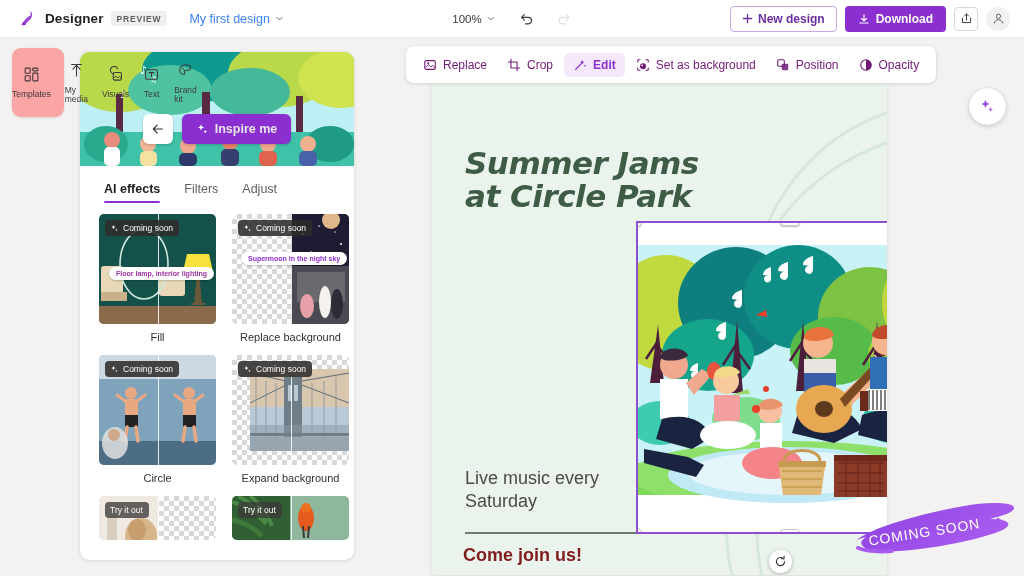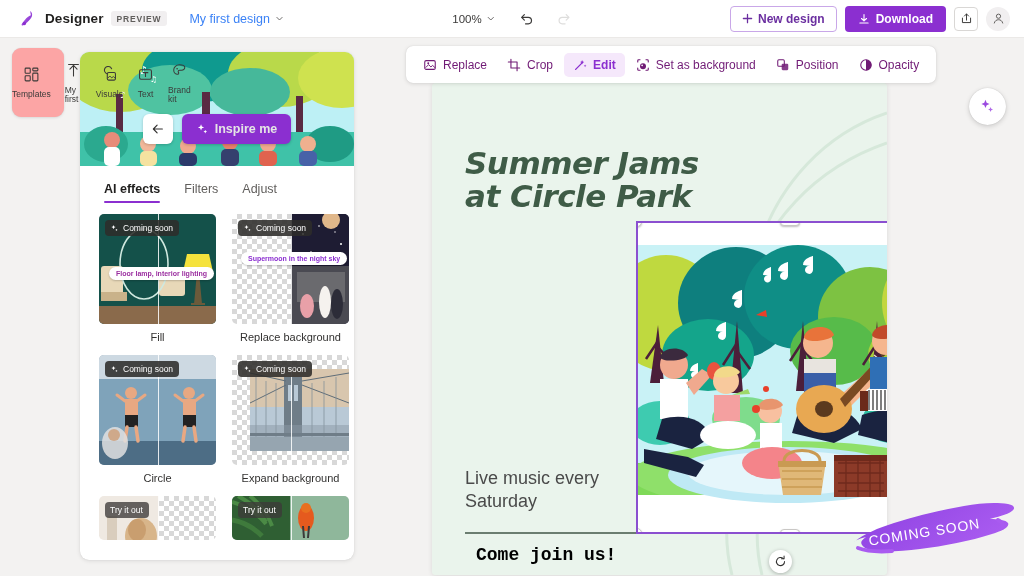--- a/index.html
+++ b/index.html
@@ -152,21 +152,21 @@
     position: absolute; left: 33px; top: 64px; width: 260px;
     font-family: "DejaVu Sans", sans-serif;
     font-size: 31px; font-weight: bold; font-style: italic;
     line-height: 1.08; color: #3f5c47; letter-spacing: -.5px;
   }
   .subline {
     position: absolute; left: 33px; top: 384px; width: 200px;
     font-size: 18px; line-height: 1.3; color: #4a4a4a;
   }
   .rule { position: absolute; left: 33px; top: 449px; width: 215px; height: 1.5px; background: #6b7d70; }
-  .cta { position: absolute; left: 44px; top: 462px; font-size: 18px; font-weight: bold; color: #000000; font-family: Liberation Mono, monospace; }
+  .cta { position: absolute; left: 31px; top: 462px; font-size: 18px; font-weight: bold; color: #7f1d1d; }
 
   
   .sel-img {
     position: absolute; left: 204px; top: 138px; width: 307px; height: 313px;
     border: 2px solid #8b4fd0; overflow: hidden; background: #fff;
   }
   .handle {
     position: absolute; width: 10px; height: 10px; border-radius: 50%;
     background: #fff; border: 1px solid #c9c7c5; box-shadow: 0 1px 2px rgba(0,0,0,.25); z-index: 5;
   }
@@ -292,21 +292,21 @@
       </span>
       <span class="rail-label">Templates</span>
     </div>
     <div class="rail-item">
       <span>
         <svg width="17" height="17" viewBox="0 0 20 20">
           <path d="M10 16.5V4.2M5.8 8.4L10 4.1l4.2 4.3" fill="none" stroke="#3b3a39" stroke-width="1.25" stroke-linecap="round" stroke-linejoin="round"></path>
           <path d="M4.2 3h11.6" stroke="#3b3a39" stroke-width="1.25" stroke-linecap="round"></path>
         </svg>
       </span>
-      <span class="rail-label">My first</span>
+      <span class="rail-label">My media</span>
     </div>
     <div class="rail-item">
       <span>
         <svg width="17" height="17" viewBox="0 0 20 20">
           <path d="M12.5 3.2a4.4 4.4 0 1 0-4.6 6.1" fill="none" stroke="#3b3a39" stroke-width="1.25" stroke-linecap="round"></path>
           <rect x="7.4" y="7.6" width="9.6" height="9" rx="1.5" fill="none" stroke="#3b3a39" stroke-width="1.25"></rect>
           <path d="M7.8 14.4l2.6-2.6 2.2 2.2 1.9-1.6 2.3 2.1" fill="none" stroke="#3b3a39" stroke-width="1.1" stroke-linejoin="round"></path>
         </svg>
       </span>
       <span class="rail-label">Visuals</span>

